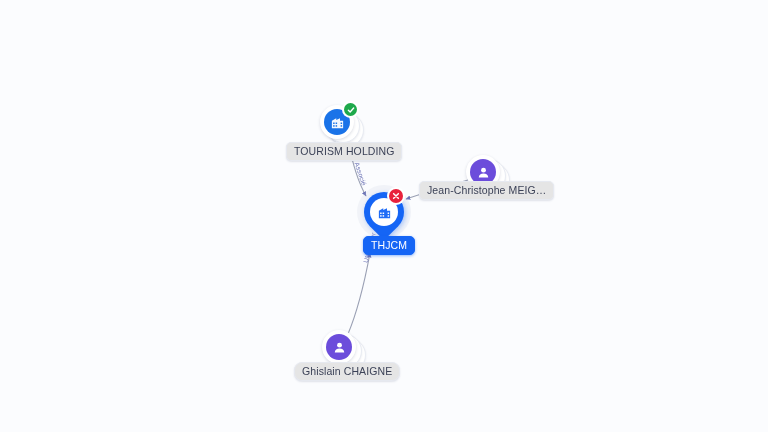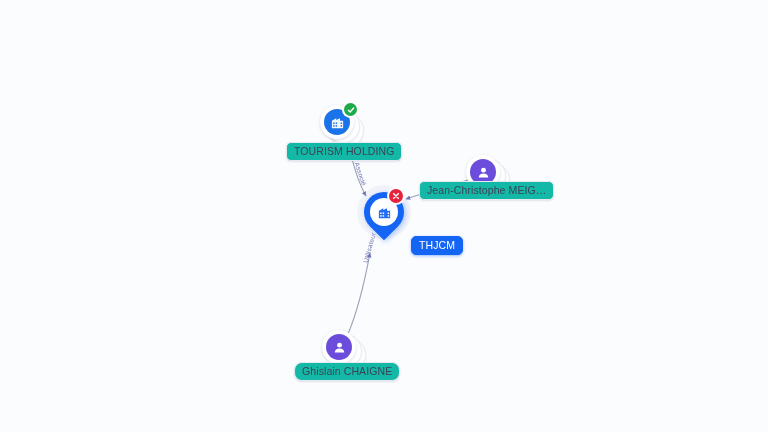--- a/index.html
+++ b/index.html
@@ -74,39 +74,38 @@
     border-radius: 50%;
     display: flex;
     align-items: center;
     justify-content: center;
     box-shadow: 0 0 0 2px #ffffff;
   }
 
   
   .node-label {
     position: absolute;
-    background: #14b8a6;
+    background: #e5e5e5;
     border: 1px solid #e6e9f0;
     border-radius: 5px;
     padding: 2px 7px 3px 7px;
     font-size: 10.5px;
     line-height: 12px;
     color: #3c4257;
     white-space: nowrap;
     box-shadow: 0 1px 2px rgba(40, 50, 90, 0.13);
     letter-spacing: 0.1px;
   }
 
   .node-label.selected {
     background: #1565f5;
     border-color: #1565f5;
     color: #ffffff;
     font-weight: 500;
     box-shadow: 0 1px 3px rgba(21, 101, 245, 0.45);
-    margin-left: 48px;
   }
 
   
   .pin-wrap {
     position: absolute;
   }
 
   .pin-shape {
     position: absolute;
     width: 40px;

